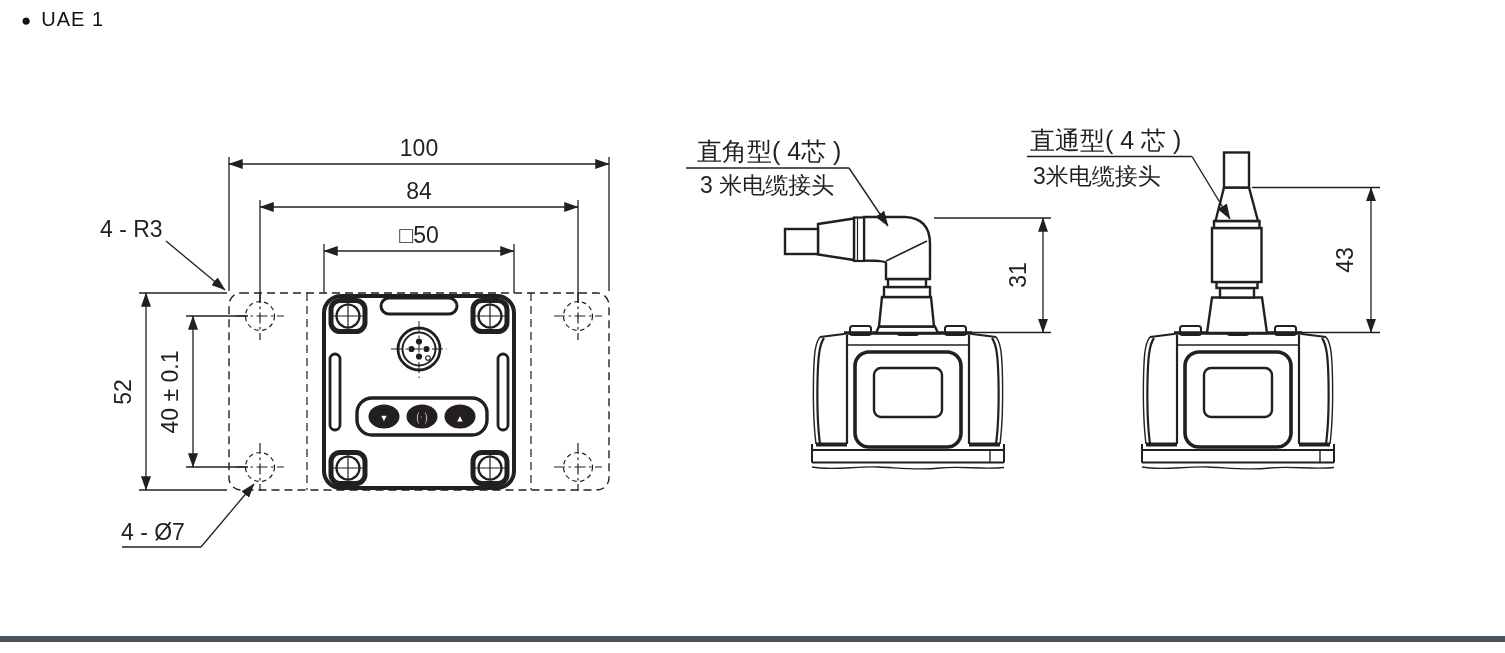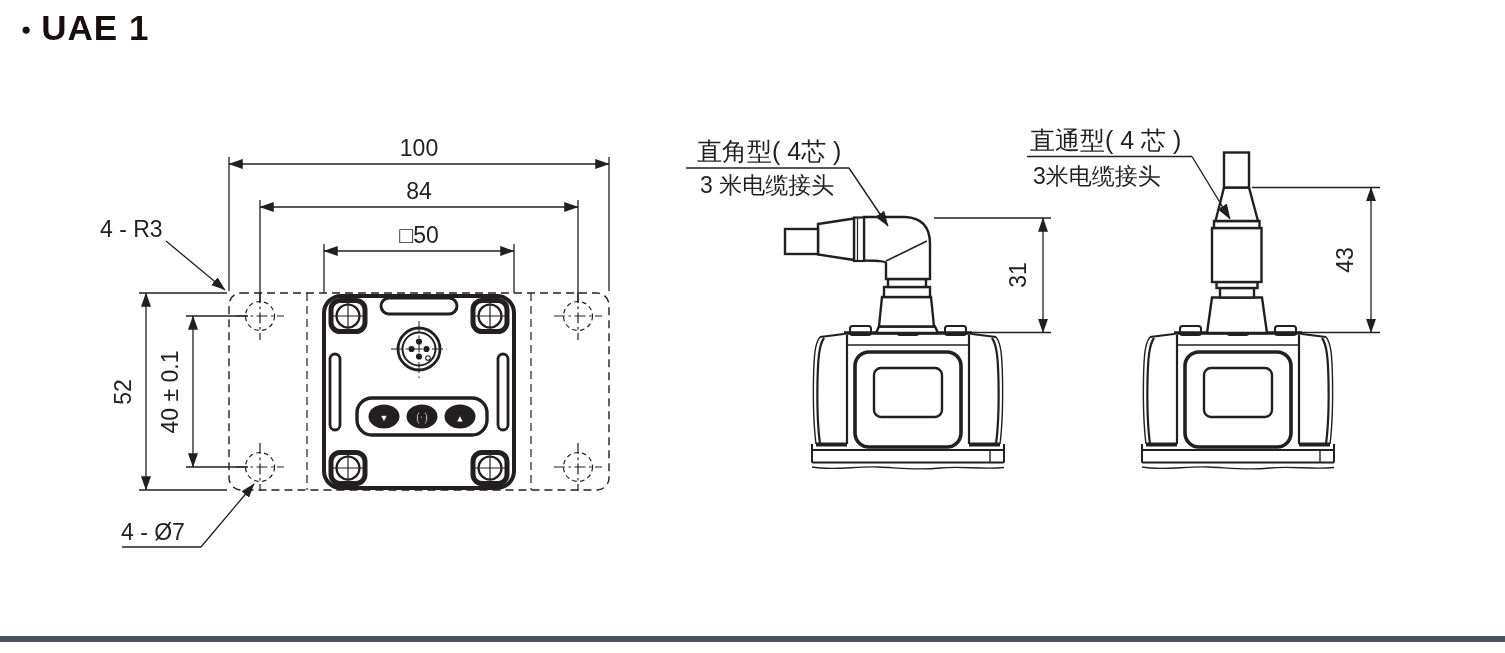--- a/index.html
+++ b/index.html
@@ -1,20 +1,20 @@
 <!DOCTYPE html>
 <html><head>
 <meta charset="utf-8">
 <style>
   html,body{margin:0;padding:0;background:#ffffff;}
   .canvas{position:relative;width:1505px;height:653px;background:#ffffff;overflow:hidden;
           font-family:"Liberation Sans",sans-serif;}
   .doc-title{position:absolute;left:21px;top:8px;display:flex;align-items:center;gap:10px;color:#17100f;}
   .doc-title .bullet{font-size:17px;line-height:1;transform:translateY(1px);}
-  .doc-title .text{font-size:35px;font-weight:bold;letter-spacing:1px;}
+  .doc-title .text{font-size:20px;font-weight:normal;letter-spacing:1px;}
   .bottom-rule{position:absolute;left:0;top:636px;width:1505px;height:6px;background:#4b545d;}
   svg{position:absolute;left:0;top:0;}
   svg text{font-family:"Liberation Sans","DejaVu Sans",sans-serif;fill:#231f20;}
   .dim-txt{font-size:23px;}
   .callout-txt{font-size:23px;}
   .cn-title{font-size:25px;}
   .cn-sub{font-size:23px;}
   .btn-glyph{font-size:12px;font-weight:bold;fill:#ffffff;}
 </style>
 </head>

